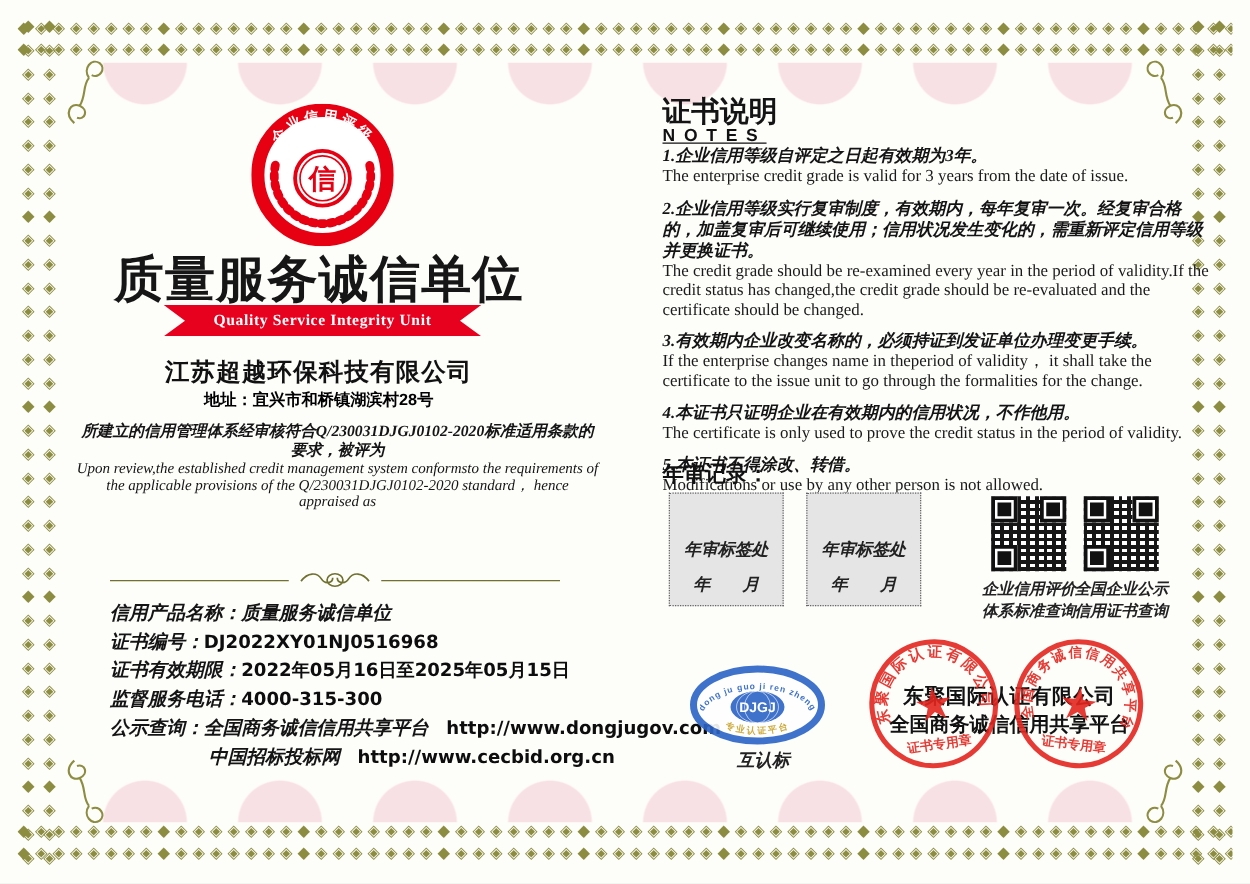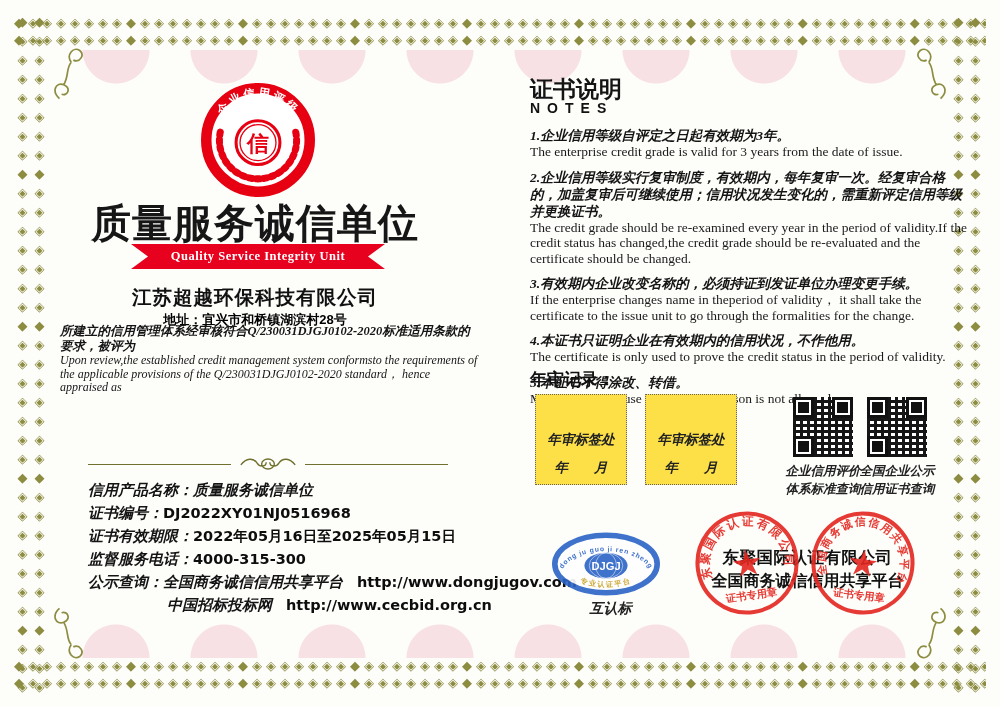--- a/index.html
+++ b/index.html
@@ -25,43 +25,43 @@
   .kai{font-family:"Liberation Serif","DejaVu Serif",serif;font-style:italic;font-weight:700;}
   .serif{font-family:"Liberation Serif","DejaVu Serif",serif;}
   .main-title{left:25px;width:460px;top:196px;text-align:center;font-size:40px;font-weight:900;
               letter-spacing:1px;color:#161616;}
   .ribbon{left:131px;top:244px;width:254px;height:25px;background:#e8001f;
           clip-path:polygon(0 0,100% 0,calc(100% - 17px) 50%,100% 100%,0 100%,17px 50%);
           display:flex;align-items:center;justify-content:center;}
   .ribbon span{color:#fff;font-family:"Liberation Serif",serif;font-weight:700;font-size:12.5px;letter-spacing:.5px;}
   .company{left:25px;width:460px;top:284px;text-align:center;font-size:19.5px;font-weight:900;letter-spacing:1px;}
   .address{left:25px;width:460px;top:311px;text-align:center;font-size:13px;font-weight:700;color:#000000;}
-  .appraisal{left:60px;width:420px;top:324px;}
+  .appraisal{left:60px;width:420px;top:338px;text-align:center;}
   .appraisal .cn{font-size:12.5px;line-height:15px;color:#151515;}
   .appraisal .en{font-size:12px;line-height:13.5px;font-weight:400;font-style:italic;color:#151515;}
   .grade{left:25px;width:460px;top:399px;text-align:center;font-size:31px;font-weight:900;
          color:#e60000;letter-spacing:1px;}
   .divider{left:88px;width:360px;top:452px;height:24px;display:flex;align-items:center;gap:8px;}
   .divider .line{flex:1;height:0;border-top:1.5px solid #70702f;}
   .fields{left:88px;top:481px;width:400px;}
   .frow{height:23px;font-size:15px;white-space:nowrap;}
   .frow .lab{font-size:15px;color:#141414;margin-top:17px;}
   .frow .kaiv{font-size:15px;color:#141414;}
   .frow .plainv{font-family:"DejaVu Sans","Liberation Sans",sans-serif;font-weight:700;font-size:14.5px;color:#0d0d0d;}
   .frow .gap{display:inline-block;width:14px;}
   .frow.indent{padding-left:79px;}
   
   .notes{left:530px;top:78px;width:440px;}
   .notes .t-cn{font-size:23px;font-weight:900;line-height:22px;color:#141414;}
-  .notes .t-en{font-size:14px;font-weight:800;letter-spacing:7px;line-height:16px;margin-bottom:11px;}
+  .notes .t-en{font-size:14px;font-weight:800;letter-spacing:7px;line-height:16px;margin-bottom:0;text-decoration:underline;}
   .nitem{margin-bottom:9px;}
   .nitem .cn{font-size:13.5px;line-height:17px;color:#141414;}
   .nitem .en{font-family:"Liberation Serif","DejaVu Serif",serif;font-size:13.5px;line-height:15.5px;color:#1a1a1a;}
   .ar-title{left:530px;top:368px;font-size:17px;font-weight:900;}
-  .ar-box{top:394px;width:90px;height:89px;border:1.5px dotted #666;background:#fde047;}
+  .ar-box{top:394px;width:90px;height:89px;border:1.5px dotted #666;background:#e5e5e5;}
   .ar-box .tag{position:absolute;top:36px;left:0;right:0;text-align:center;font-size:13.5px;color:#222;}
   .ar-box .ym{position:absolute;bottom:7px;left:0;right:0;display:flex;justify-content:center;gap:26px;
               font-size:13.5px;font-weight:700;color:#222;}
   
   .qr{top:397px;width:60px;height:60px;background:
         repeating-linear-gradient(0deg,#161616 0 3px,rgba(255,255,255,0) 3px 6px),
         repeating-linear-gradient(90deg,#161616 0 3px,#fff 3px 7px);}
   .qr .f{position:absolute;width:15px;height:15px;border:3px solid #111;background:#fff;}
   .qr .f::after{content:"";position:absolute;inset:2px;background:#111;}
   .qr .f.tl{top:0;left:0;} .qr .f.tr{top:0;right:0;} .qr .f.bl{bottom:0;left:0;}

